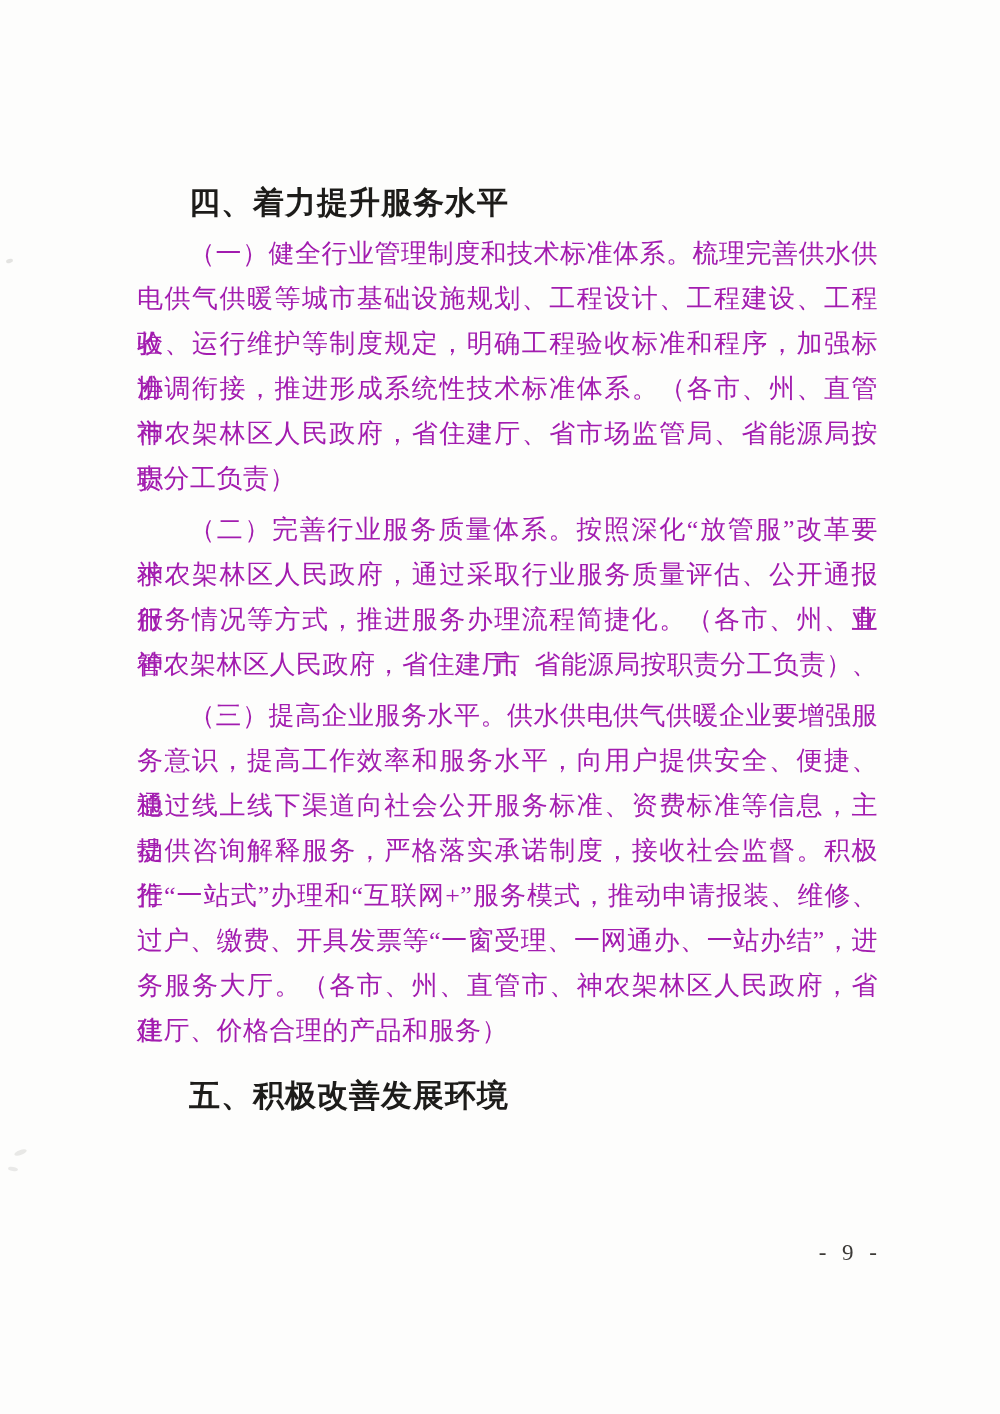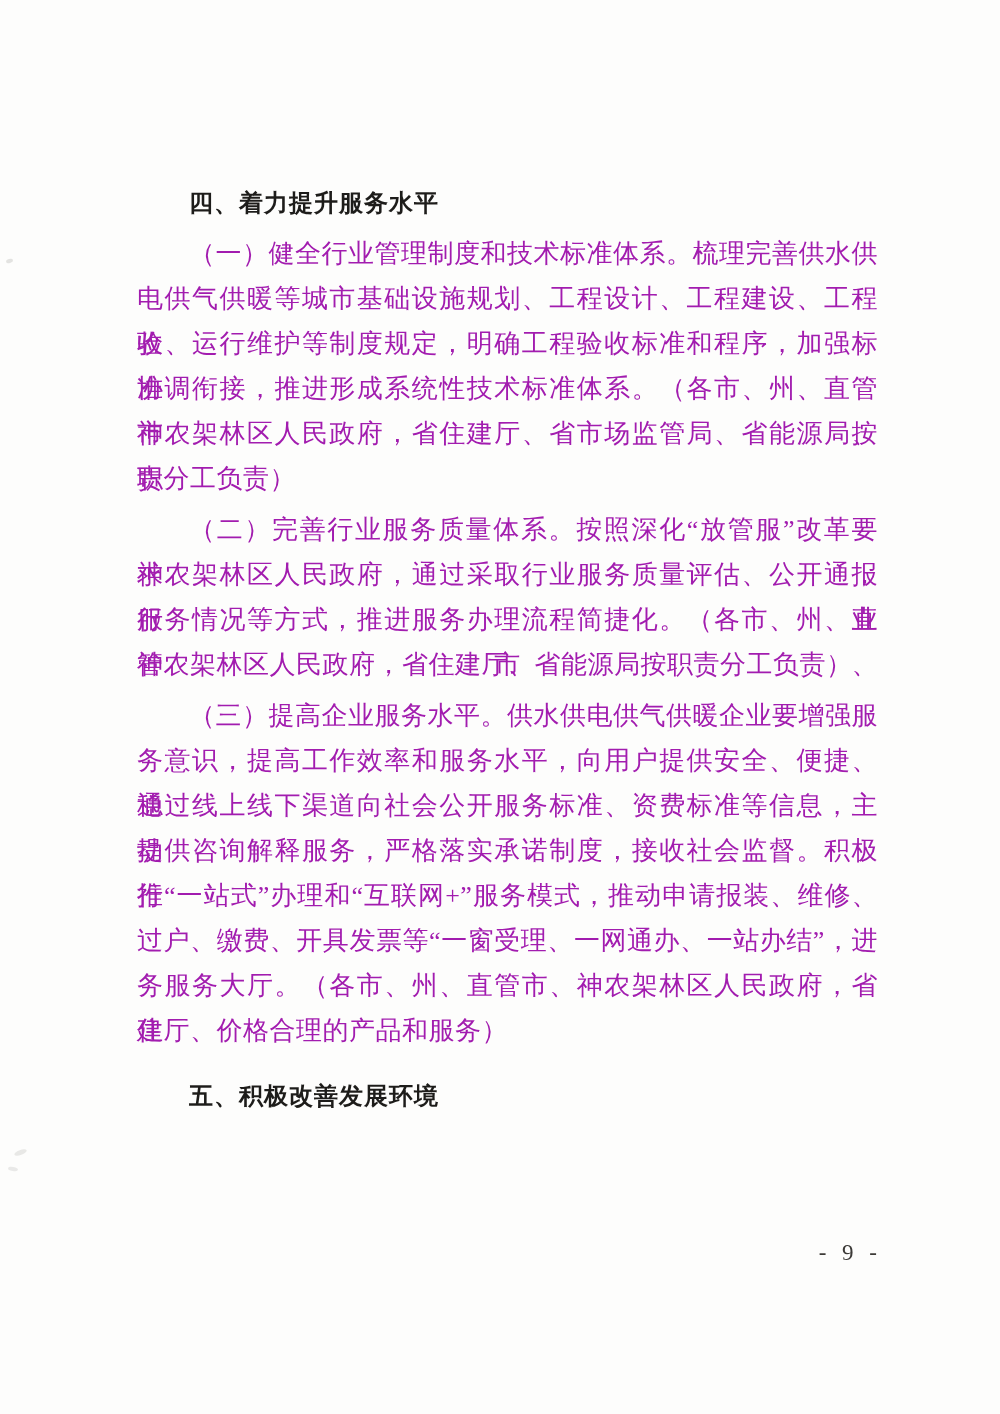--- a/index.html
+++ b/index.html
@@ -17,21 +17,21 @@
     left: 137px;
     top: 180px;
     width: 741px;
   }
   .sec-heading {
     height: 45px;
     line-height: 45px;
     padding-left: 52px;
     font-family: "Liberation Sans", "DejaVu Sans", sans-serif;
     font-weight: 700;
-    font-size: 24px;
+    font-size: 31px;
     color: #1d1c1a;
     letter-spacing: 1px;
   }
   .para { margin-top: 6px; }
   .line {
     height: 45px;
     line-height: 45px;
     font-size: 26px;
     color: #a21caf;
     letter-spacing: 0.5px;

